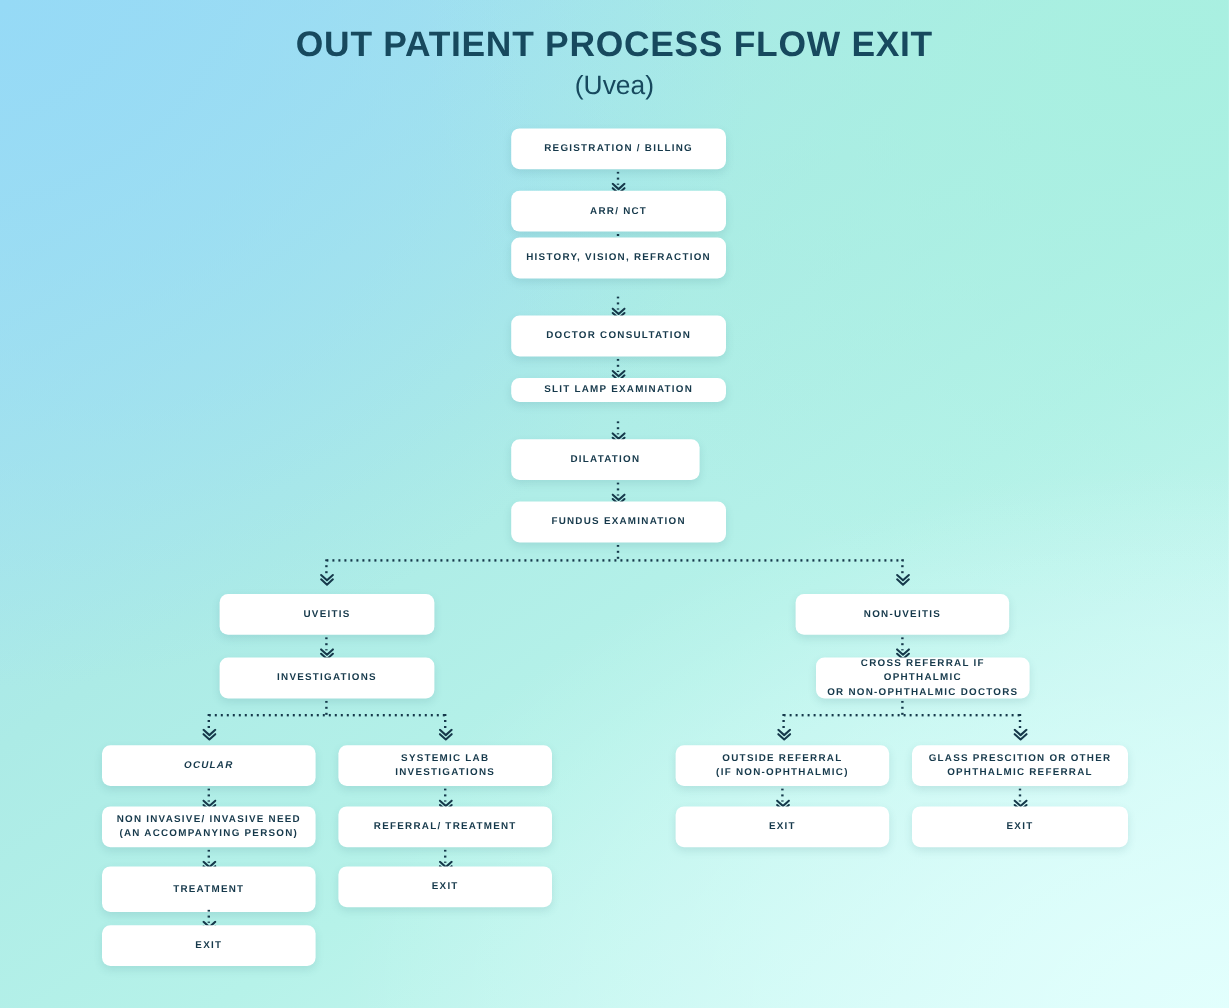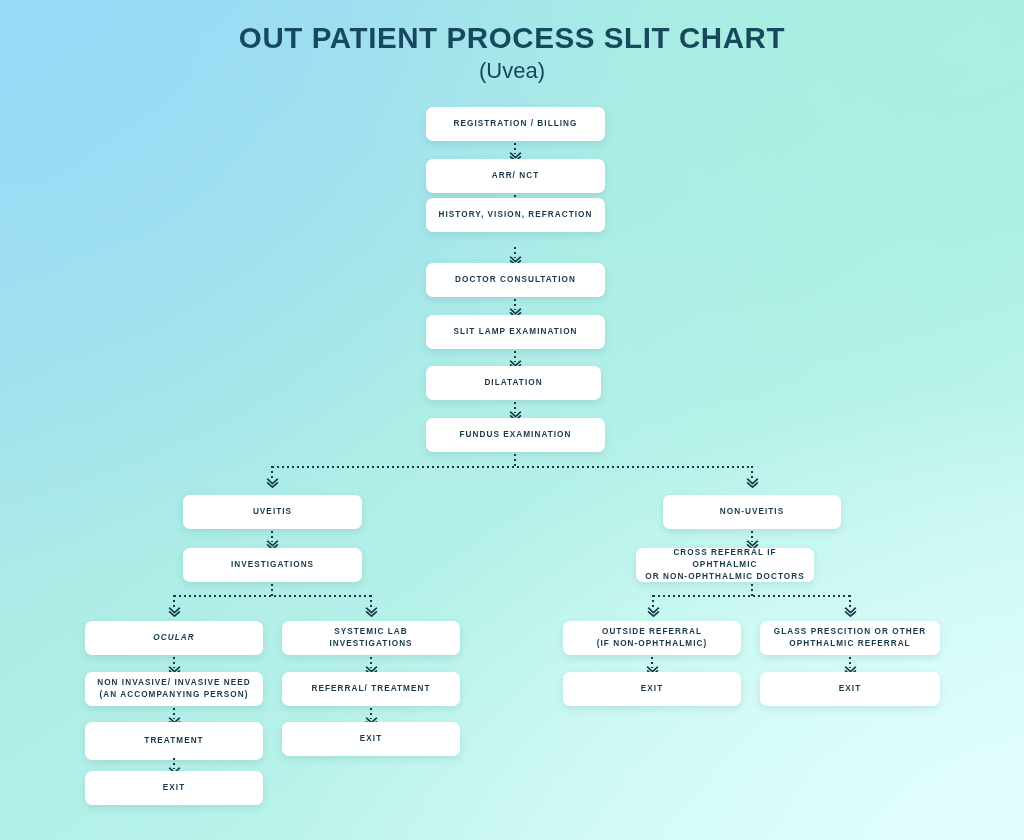--- a/index.html
+++ b/index.html
@@ -93,21 +93,21 @@
     overflow: visible;
   }
   .arrowhead svg { display: block; }
 </style>
 </head>
 <body>
 
 <div id="canvas">
 
   <div id="title-block">
-    <div id="title-main">OUT PATIENT PROCESS SLIT CHART</div>
+    <div id="title-main">OUT PATIENT PROCESS FLOW EXIT</div>
     <div id="title-sub">(Uvea)</div>
   </div>
 
   <div class="node" style="left:426px; top:107px; width:179px; height:34px;">
     <span class="node-label">REGISTRATION / BILLING</span>
   </div>
   <div class="v-dots" style="left:514px; top:143px; height:11px;"></div>
   <div class="arrowhead" style="left:509px; top:152px;">
     <svg width="13" height="11" viewBox="0 0 13 11">
         <path d="M1.6 1.2 L6.5 5.6 L11.4 1.2 M1.6 4.8 L6.5 9.2 L11.4 4.8" fill="none" stroke="#16394b" stroke-width="1.7" stroke-linecap="round" stroke-linejoin="round"></path>
@@ -137,31 +137,31 @@
   <div class="node" style="left:426px; top:263px; width:179px; height:34px;">
     <span class="node-label">DOCTOR CONSULTATION</span>
   </div>
   <div class="v-dots" style="left:514px; top:299px; height:11px;"></div>
   <div class="arrowhead" style="left:509px; top:308px;">
     <svg width="13" height="11" viewBox="0 0 13 11">
         <path d="M1.6 1.2 L6.5 5.6 L11.4 1.2 M1.6 4.8 L6.5 9.2 L11.4 4.8" fill="none" stroke="#16394b" stroke-width="1.7" stroke-linecap="round" stroke-linejoin="round"></path>
       </svg>
   </div>
 
-  <div class="node" style="left:426px; top:315px; width:179px; height:34px;">
+  <div class="node" style="left:426px; top:315px; width:179px; height:20px;">
     <span class="node-label">SLIT LAMP EXAMINATION</span>
   </div>
   <div class="v-dots" style="left:514px; top:351px; height:11px;"></div>
   <div class="arrowhead" style="left:509px; top:360px;">
     <svg width="13" height="11" viewBox="0 0 13 11">
         <path d="M1.6 1.2 L6.5 5.6 L11.4 1.2 M1.6 4.8 L6.5 9.2 L11.4 4.8" fill="none" stroke="#16394b" stroke-width="1.7" stroke-linecap="round" stroke-linejoin="round"></path>
       </svg>
   </div>
 
-  <div class="node" style="left:426px; top:366px; width:175px; height:34px;text-align:center;">
+  <div class="node" style="left:426px; top:366px; width:157px; height:34px;text-align:center;">
     <span class="node-label">DILATATION</span>
   </div>
   <div class="v-dots" style="left:514px; top:402px; height:11px;"></div>
   <div class="arrowhead" style="left:509px; top:411px;">
     <svg width="13" height="11" viewBox="0 0 13 11">
         <path d="M1.6 1.2 L6.5 5.6 L11.4 1.2 M1.6 4.8 L6.5 9.2 L11.4 4.8" fill="none" stroke="#16394b" stroke-width="1.7" stroke-linecap="round" stroke-linejoin="round"></path>
       </svg>
   </div>
 
   <div class="node" style="left:426px; top:418px; width:179px; height:34px;">
@@ -275,21 +275,21 @@
   <div class="node" style="left:663px; top:495px; width:178px; height:34px;">
     <span class="node-label">NON-UVEITIS</span>
   </div>
   <div class="v-dots" style="left:751px; top:531px; height:11px;"></div>
   <div class="arrowhead" style="left:746px; top:540px;">
     <svg width="13" height="11" viewBox="0 0 13 11">
         <path d="M1.6 1.2 L6.5 5.6 L11.4 1.2 M1.6 4.8 L6.5 9.2 L11.4 4.8" fill="none" stroke="#16394b" stroke-width="1.7" stroke-linecap="round" stroke-linejoin="round"></path>
       </svg>
   </div>
 
-  <div class="node" style="left:636px; top:548px; width:178px; height:34px;">
+  <div class="node" style="left:680px; top:548px; width:178px; height:34px;">
     <span class="node-label">CROSS REFERRAL IF OPHTHALMIC
 OR NON-OPHTHALMIC DOCTORS</span>
   </div>
 
   <div class="v-dots" style="left:751px; top:584px; height:12px;"></div>
   <div class="h-dots" style="left:653px; top:595px; width:198px;"></div>
   <div class="v-dots" style="left:652px; top:595px; height:14px;"></div>
   <div class="arrowhead" style="left:647px; top:607px;">
     <svg width="13" height="11" viewBox="0 0 13 11">
         <path d="M1.6 1.2 L6.5 5.6 L11.4 1.2 M1.6 4.8 L6.5 9.2 L11.4 4.8" fill="none" stroke="#16394b" stroke-width="1.7" stroke-linecap="round" stroke-linejoin="round"></path>

